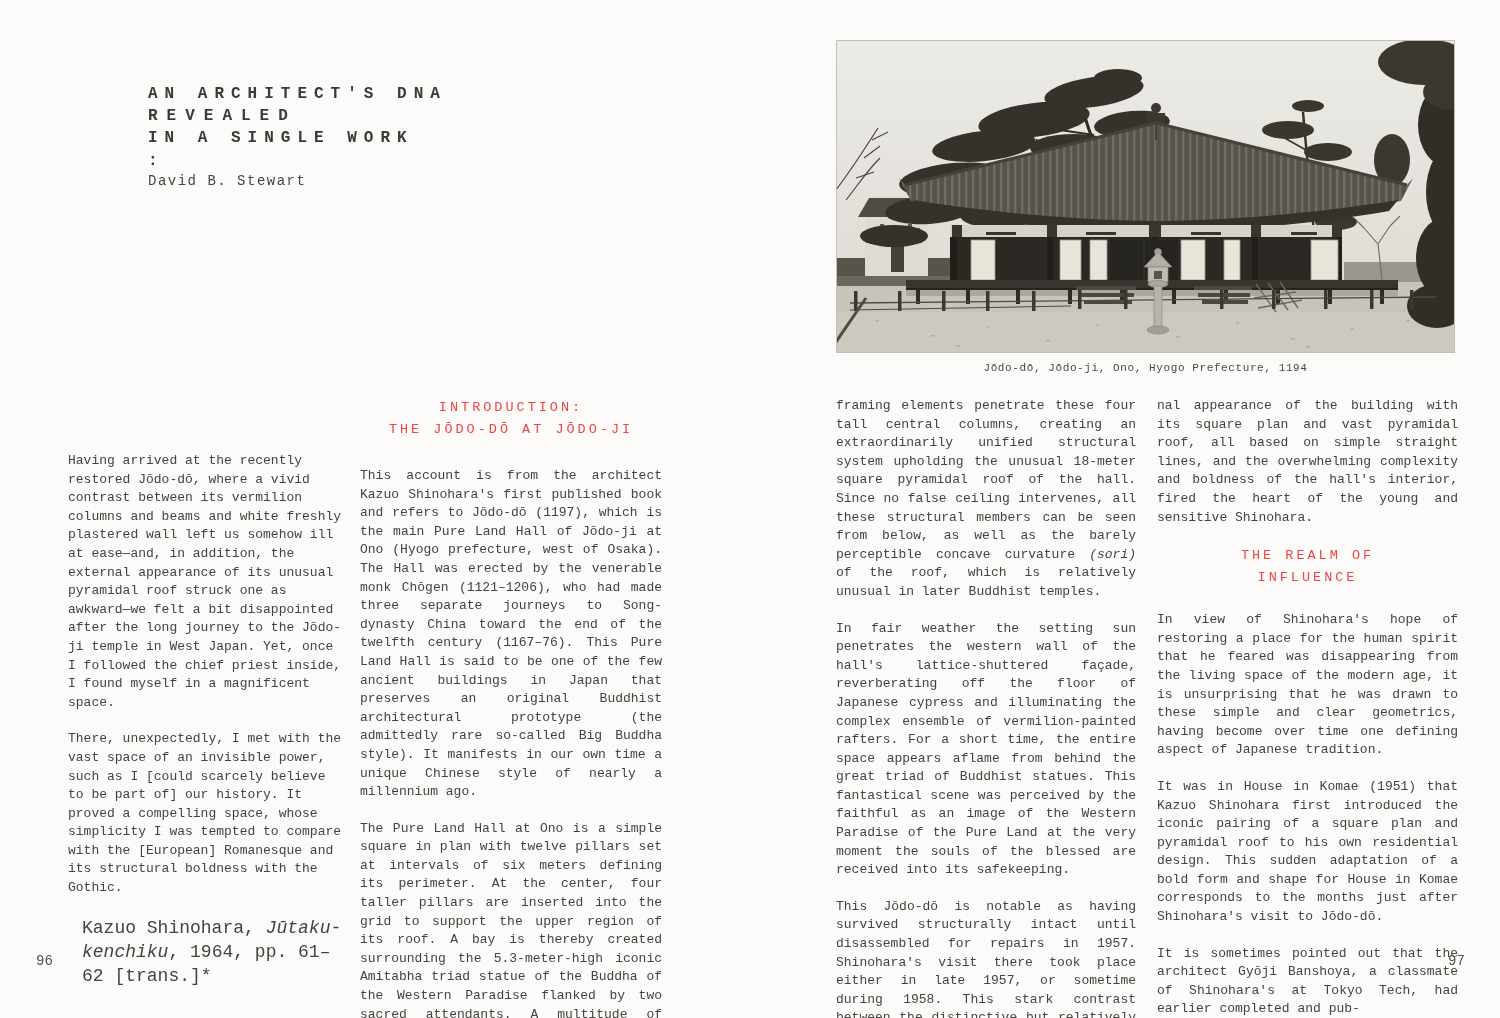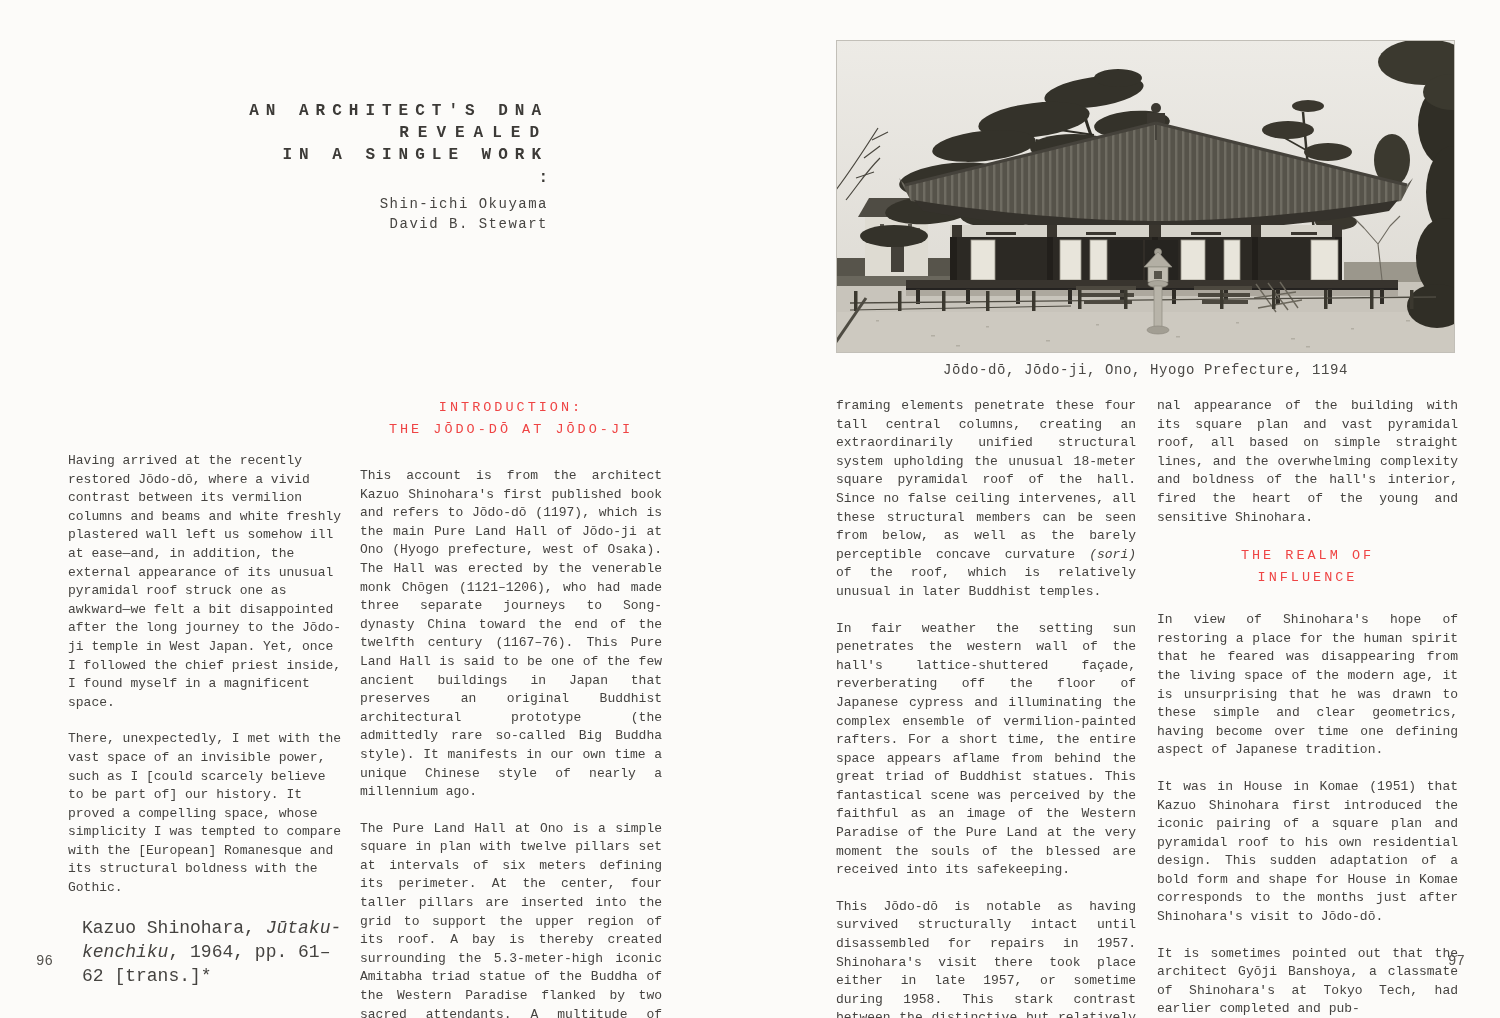--- a/index.html
+++ b/index.html
@@ -5,33 +5,33 @@
   html,body{margin:0;padding:0;background:#e9e7e3;}
   .spread{
     position:relative;
     width:1500px;height:1018px;
     background:#fcfbf9;
     font-family:"Liberation Mono","DejaVu Sans Mono",monospace;
     color:#454340;
     overflow:hidden;
   }
   
-  .title-block{position:absolute;left:148px;top:100px;width:400px;text-align:right;}
+  .title-block{position:absolute;left:148px;top:83px;width:400px;text-align:left;}
   .title-line{font-size:16px;line-height:22px;letter-spacing:7px;color:#3c3a37;font-weight:bold;}
   .title-line.wide{letter-spacing:9px;}
   .title-colon{font-size:16px;line-height:20px;color:#3c3a37;font-weight:bold;margin-top:2px;}
   .author-line{font-size:14px;line-height:19px;letter-spacing:1.5px;color:#474542;margin-top:1px;}
   .author-line.first{margin-top:7px;}
 
   
   .photo{position:absolute;left:836px;top:40px;width:619px;height:313px;}
   .photo svg{display:block;width:100%;height:100%;}
   .photo-caption{
     position:absolute;left:836px;top:362px;width:619px;
-    text-align:center;font-size:14px;letter-spacing:.6px;color:#4b4946;
+    text-align:center;font-size:11px;letter-spacing:.6px;color:#4b4946;
   }
 
   
   .col{position:absolute;font-size:13px;line-height:18.6px;}
   .col p{margin:0 0 18px 0;}
   .col .just{text-align:justify;}
   .col-1{left:68px;top:452px;width:276px;text-align:left;}
   .col-2{left:360px;top:397px;width:302px;}
   .col-3{left:836px;top:397px;width:300px;}
   .col-4{left:1157px;top:397px;width:301px;}
@@ -56,21 +56,20 @@
 </head>
 <body>
 
 <div class="spread">
 
   <div class="title-block">
     <div class="title-line">AN ARCHITECT'S DNA</div>
     <div class="title-line wide">REVEALED</div>
     <div class="title-line">IN A SINGLE WORK</div>
     <div class="title-colon">:</div>
-    <div class="author-line first">Shin-ichi Okuyama</div>
     <div class="author-line">David B. Stewart</div>
   </div>
 
   <div class="col col-1">
     <p>Having arrived at the recently restored Jōdo-dō, where a vivid contrast between its vermilion columns and beams and white freshly plastered wall left us somehow ill at ease—and, in addition, the external appearance of its unusual pyramidal roof struck one as awkward—we felt a bit disappointed after the long journey to the Jōdo-ji temple in West Japan. Yet, once I followed the chief priest inside, I found myself in a magnificent space.</p>
     <p>There, unexpectedly, I met with the vast space of an invisible power, such as I [could scarcely believe to be part of] our history. It proved a compelling space, whose simplicity I was tempted to compare with the [European] Romanesque and its structural boldness with the Gothic.</p>
     <p class="attribution"><span>Kazuo Shinohara, </span><span class="em">Jūtaku-kenchiku</span><span>, 1964, pp. 61–62 [trans.]*</span></p>
     <p class="footnote"><span>*</span><span>Except when sourced from a publication named in English, all translations are jointly by the authors of the present article.</span></p>
   </div>
 

